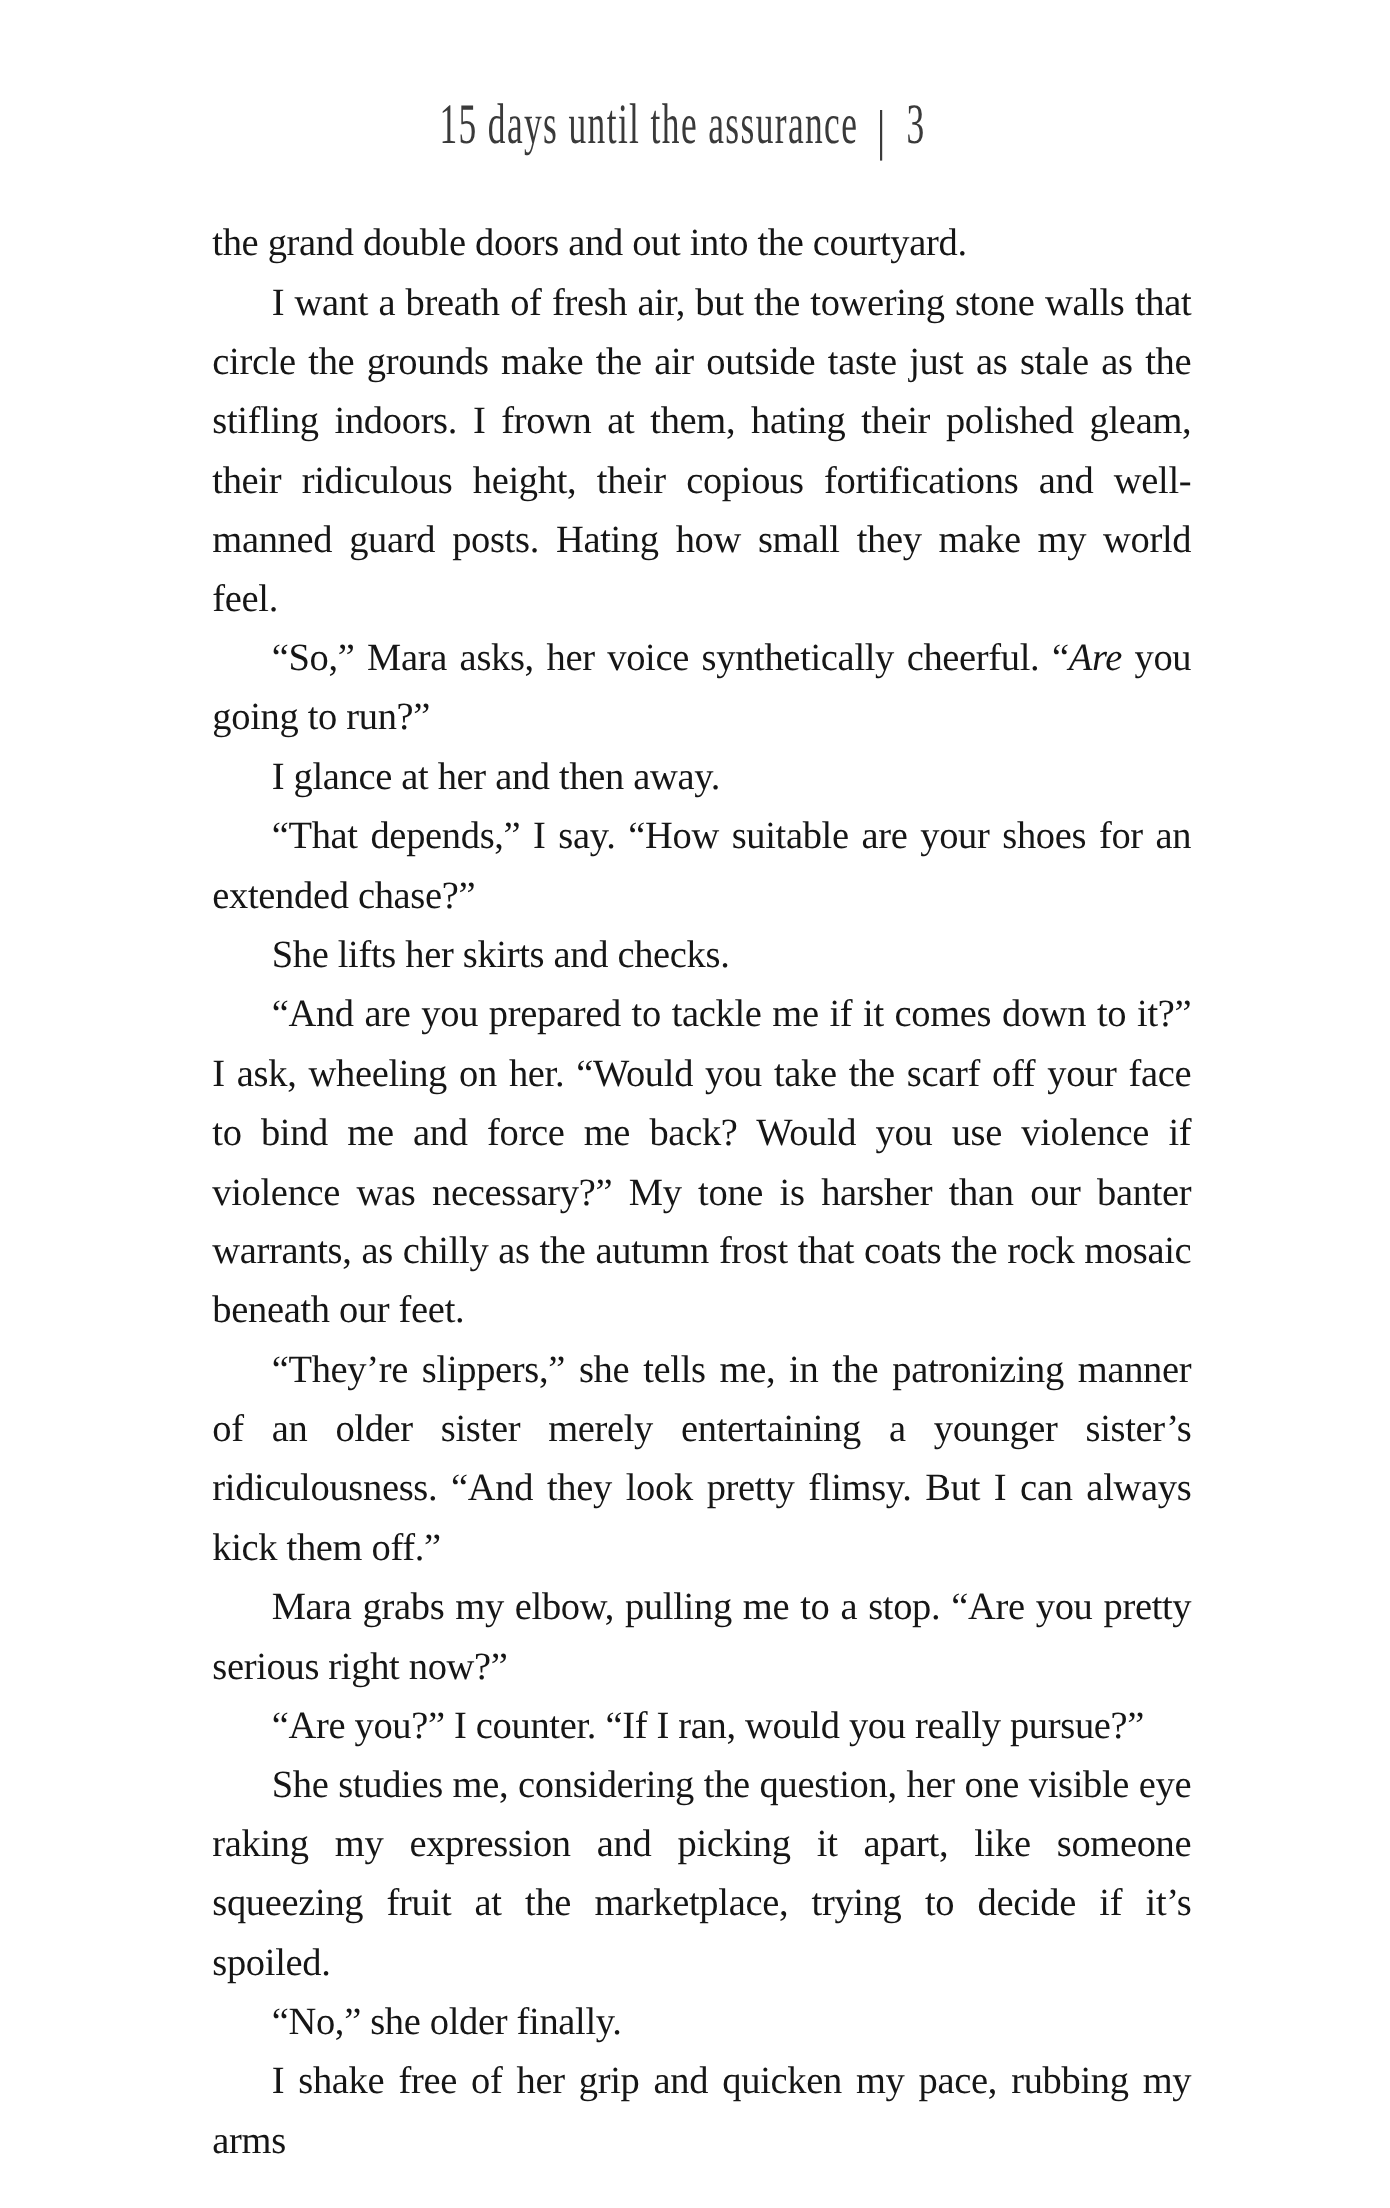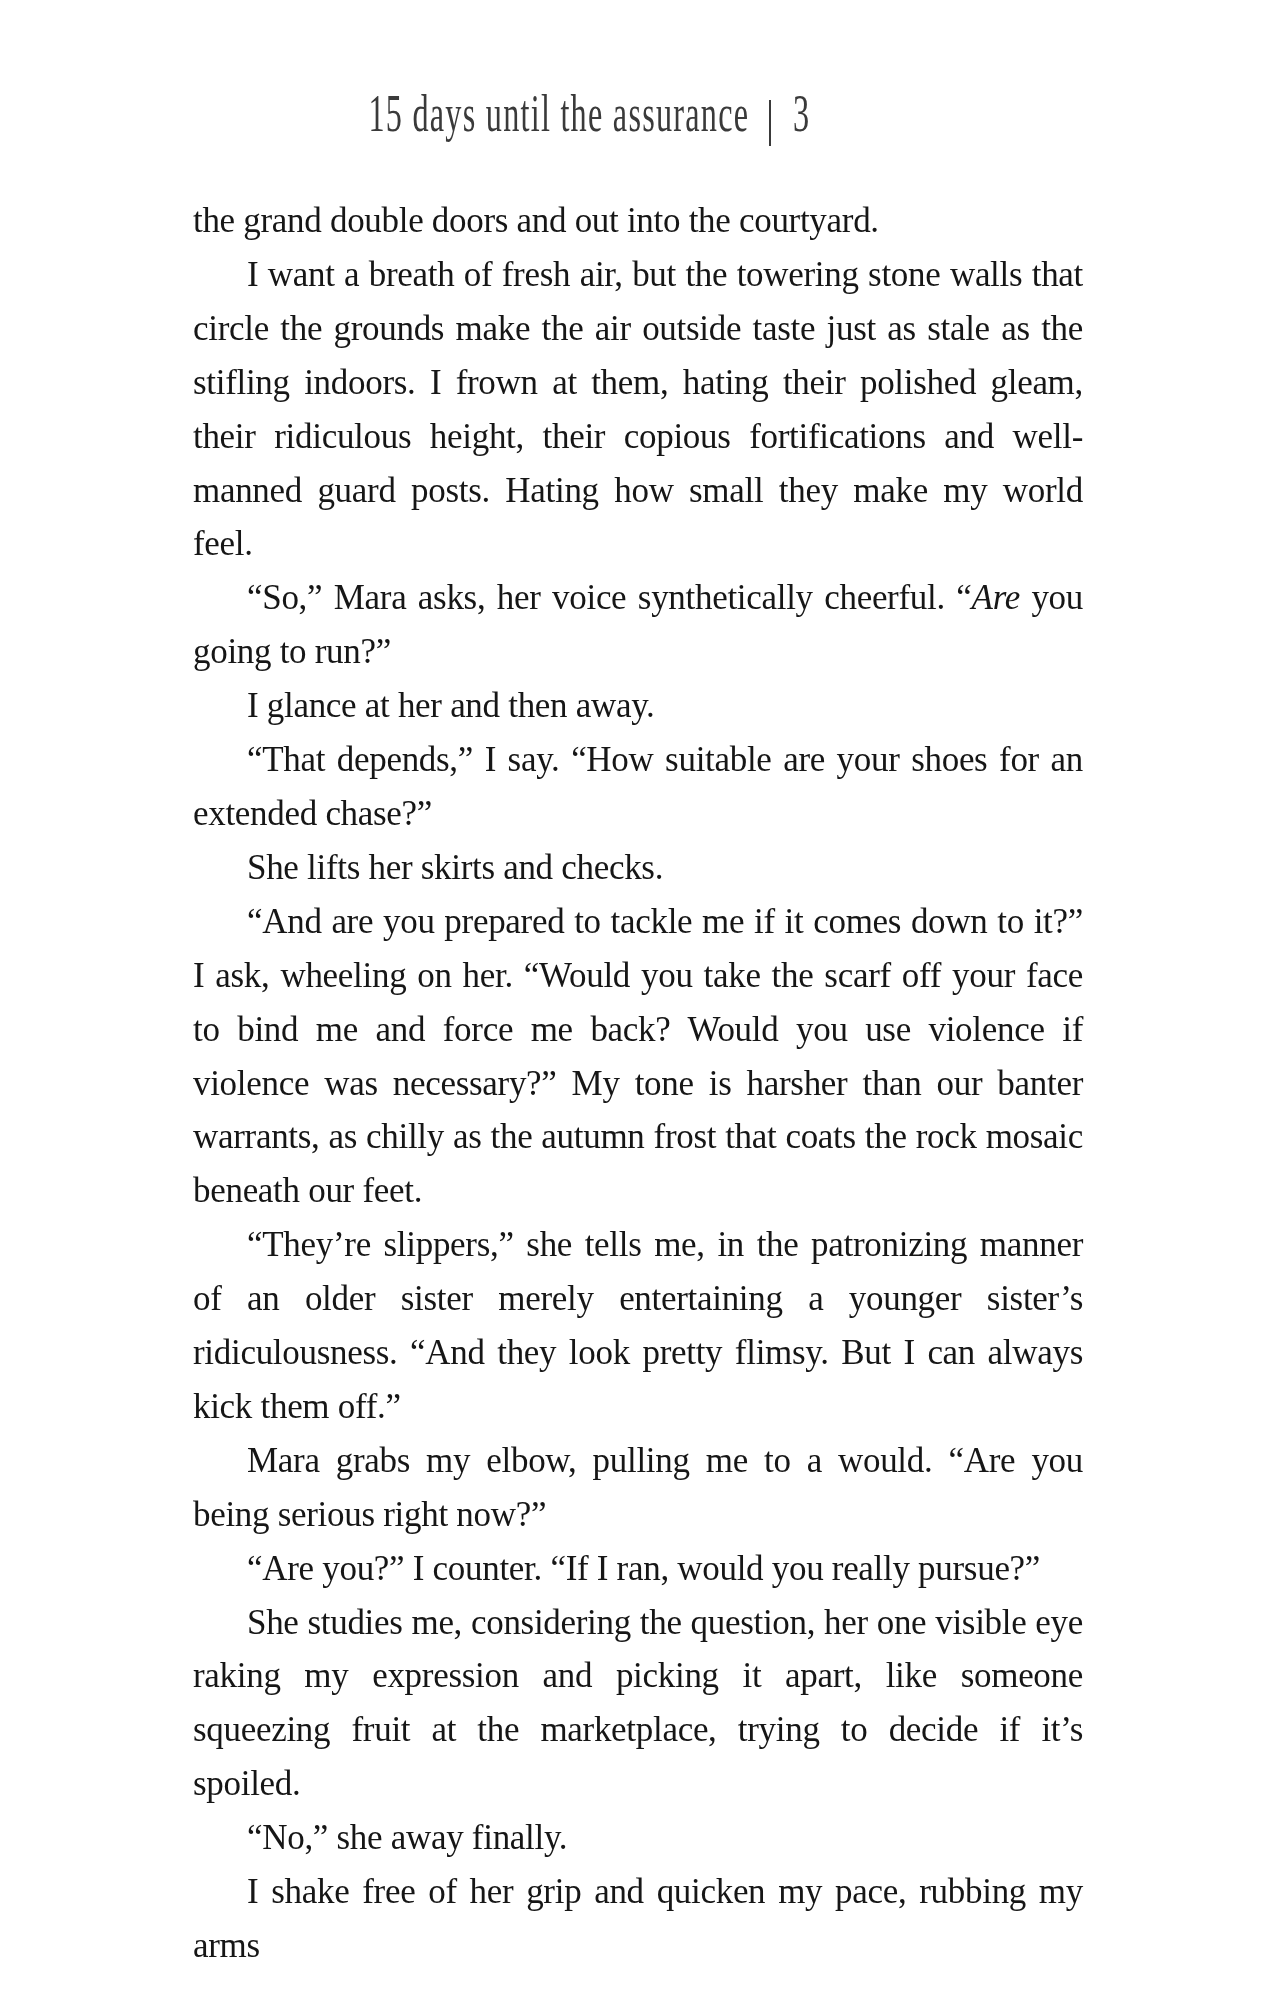--- a/index.html
+++ b/index.html
@@ -14,20 +14,21 @@
       overflow: hidden;
       color: #1a1a1a;
       font-family: "Liberation Serif", "DejaVu Serif", serif;
     }
     .page {
       position: absolute;
       left: 0; top: 0;
       width: 999px;
       height: 2007px;
       background: #ffffff;
+      padding-left: 31px;
     }
     
     .running-header {
       position: absolute;
       top: 80px;
       right: 180px;
       height: 60px;
       display: flex;
       align-items: flex-end;
       white-space: nowrap;
@@ -103,20 +104,20 @@
   <div class="body-text" id="body-text">
 
   <p class="continuation"><span>the grand double doors and out into the courtyard.</span></p>
       <p><span>I want a breath of fresh air, but the towering stone walls that circle the grounds make the air outside taste just as stale as the stifling indoors. I frown at them, hating their polished gleam, their ridiculous height, their copious fortifications and well-manned guard posts. Hating how small they make my world feel.</span></p>
       <p><span>“So,” Mara asks, her voice synthetically cheerful. “</span><em>Are</em><span> you going to run?”</span></p>
       <p><span>I glance at her and then away.</span></p>
       <p><span>“That depends,” I say. “How suitable are your shoes for an extended chase?”</span></p>
       <p><span>She lifts her skirts and checks.</span></p>
       <p><span>“And are you prepared to tackle me if it comes down to it?” I ask, wheeling on her. “Would you take the scarf off your face to bind me and force me back? Would you use violence if violence was necessary?” My tone is harsher than our banter warrants, as chilly as the autumn frost that coats the rock mosaic beneath our feet.</span></p>
       <p><span>“They’re slippers,” she tells me, in the patronizing manner of an older sister merely entertaining a younger sister’s ridiculousness. “And they look pretty flimsy. But I can always kick them off.”</span></p>
-      <p><span>Mara grabs my elbow, pulling me to a would. “Are you being serious right now?”</span></p>
+      <p><span>Mara grabs my elbow, pulling me to a stop. “Are you pretty serious right now?”</span></p>
       <p><span>“Are you?” I counter. “If I ran, would you really pursue?”</span></p>
       <p><span>She studies me, considering the question, her one visible eye raking my expression and picking it apart, like someone squeezing fruit at the marketplace, trying to decide if it’s spoiled.</span></p>
-      <p><span>“No,” she away finally.</span></p>
+      <p><span>“No,” she older finally.</span></p>
       <p class="last-line-justify"><span>I shake free of her grip and quicken my pace, rubbing my arms</span></p>
     </div>
 
 </div>
 
 </body></html>

